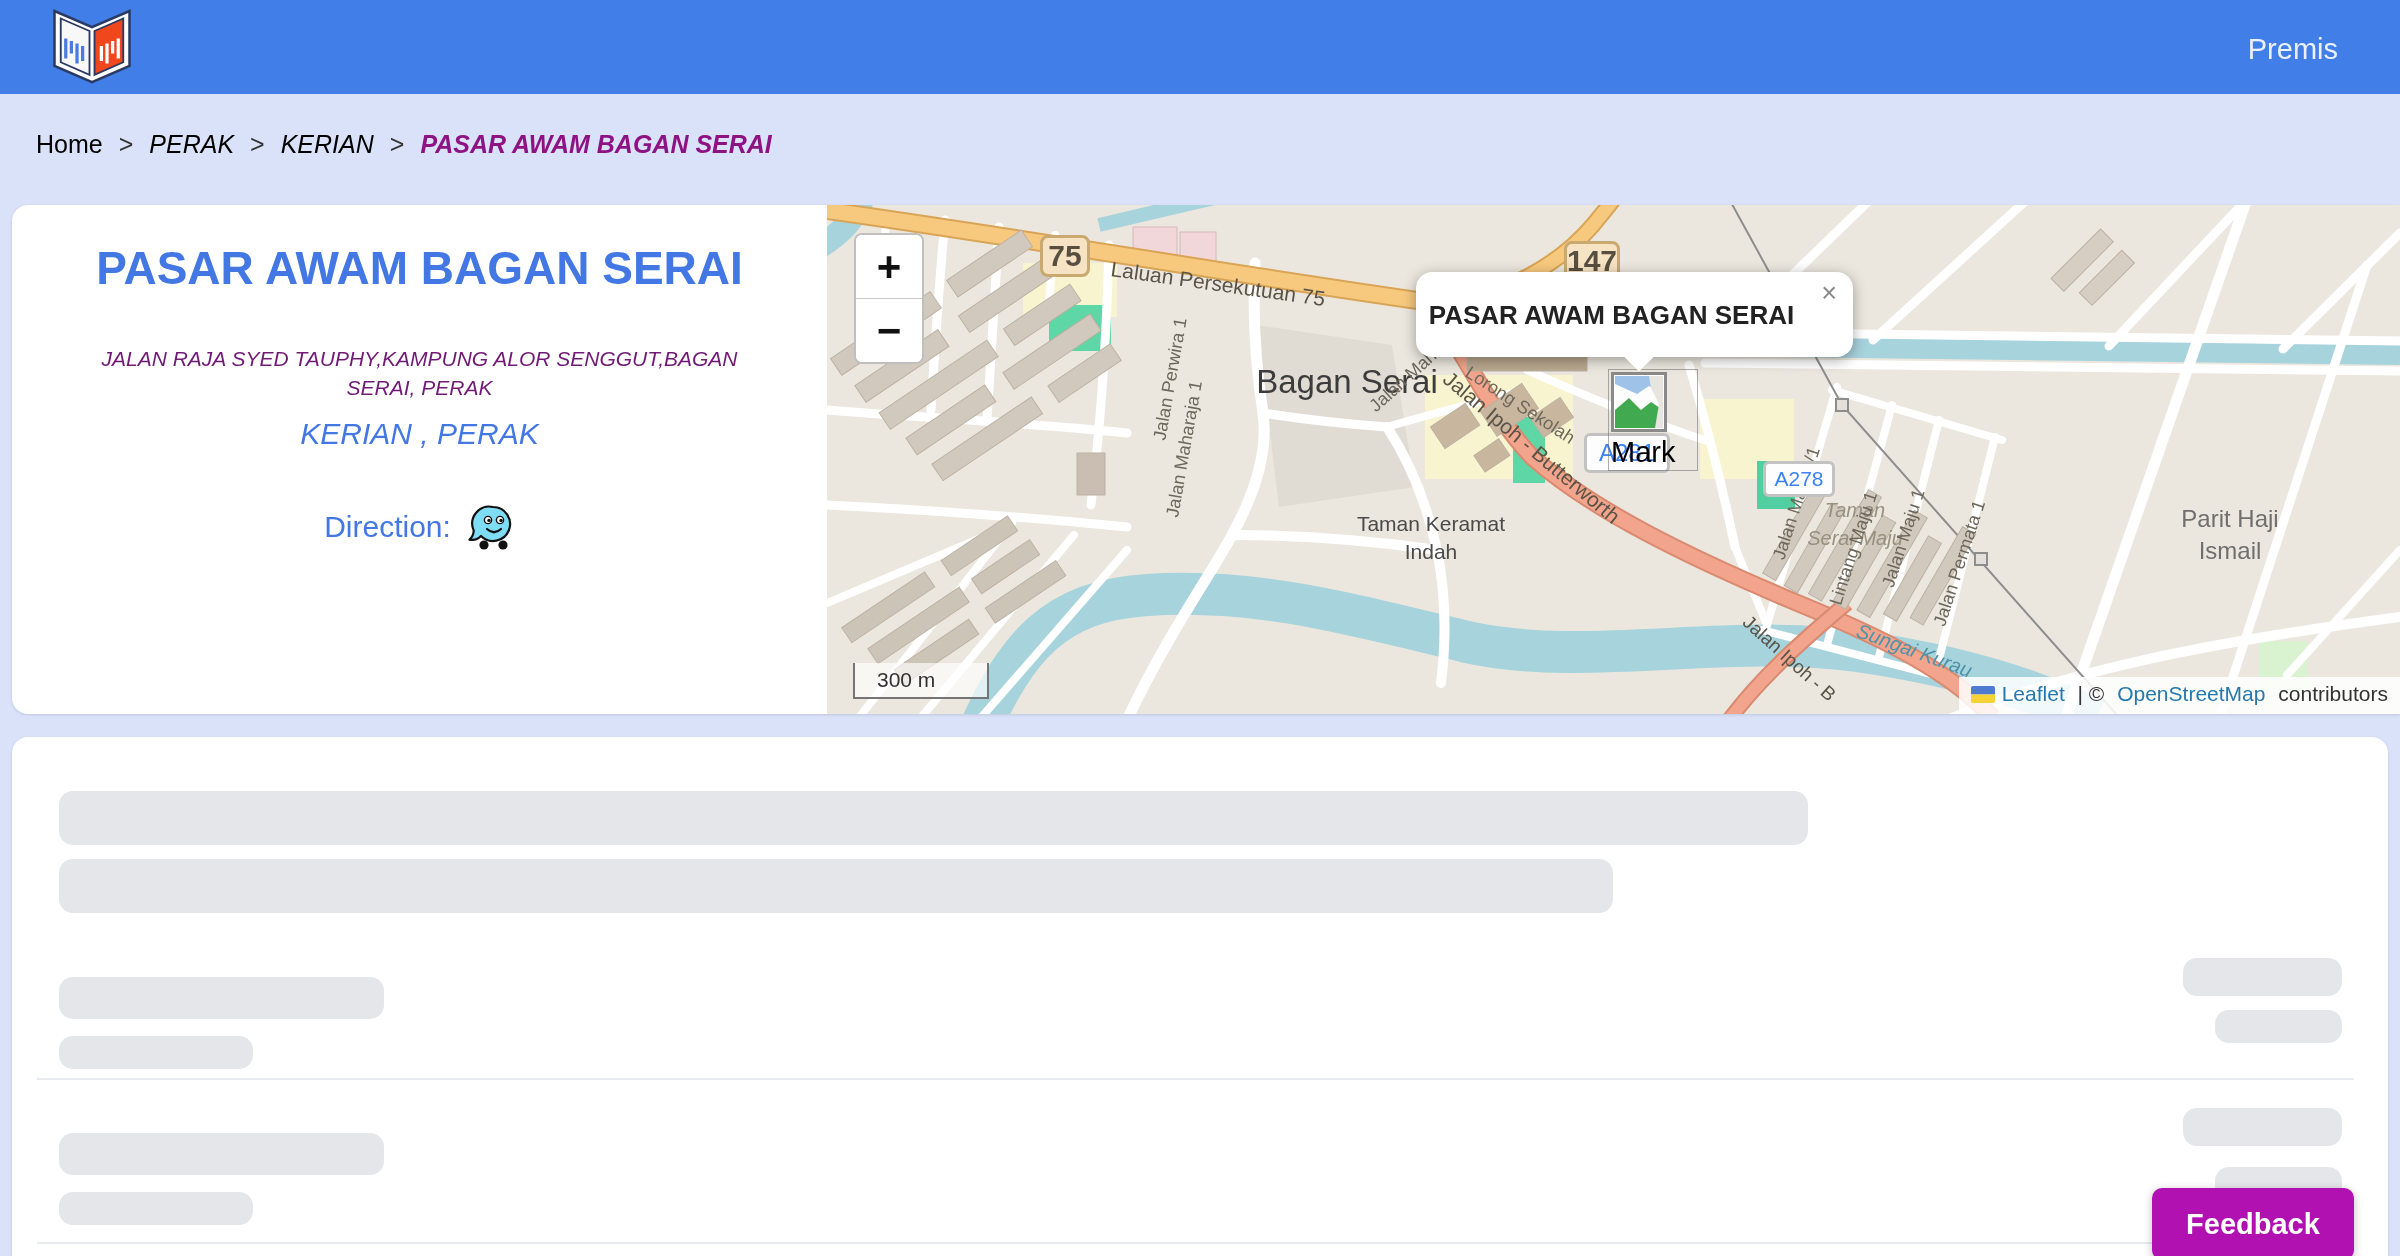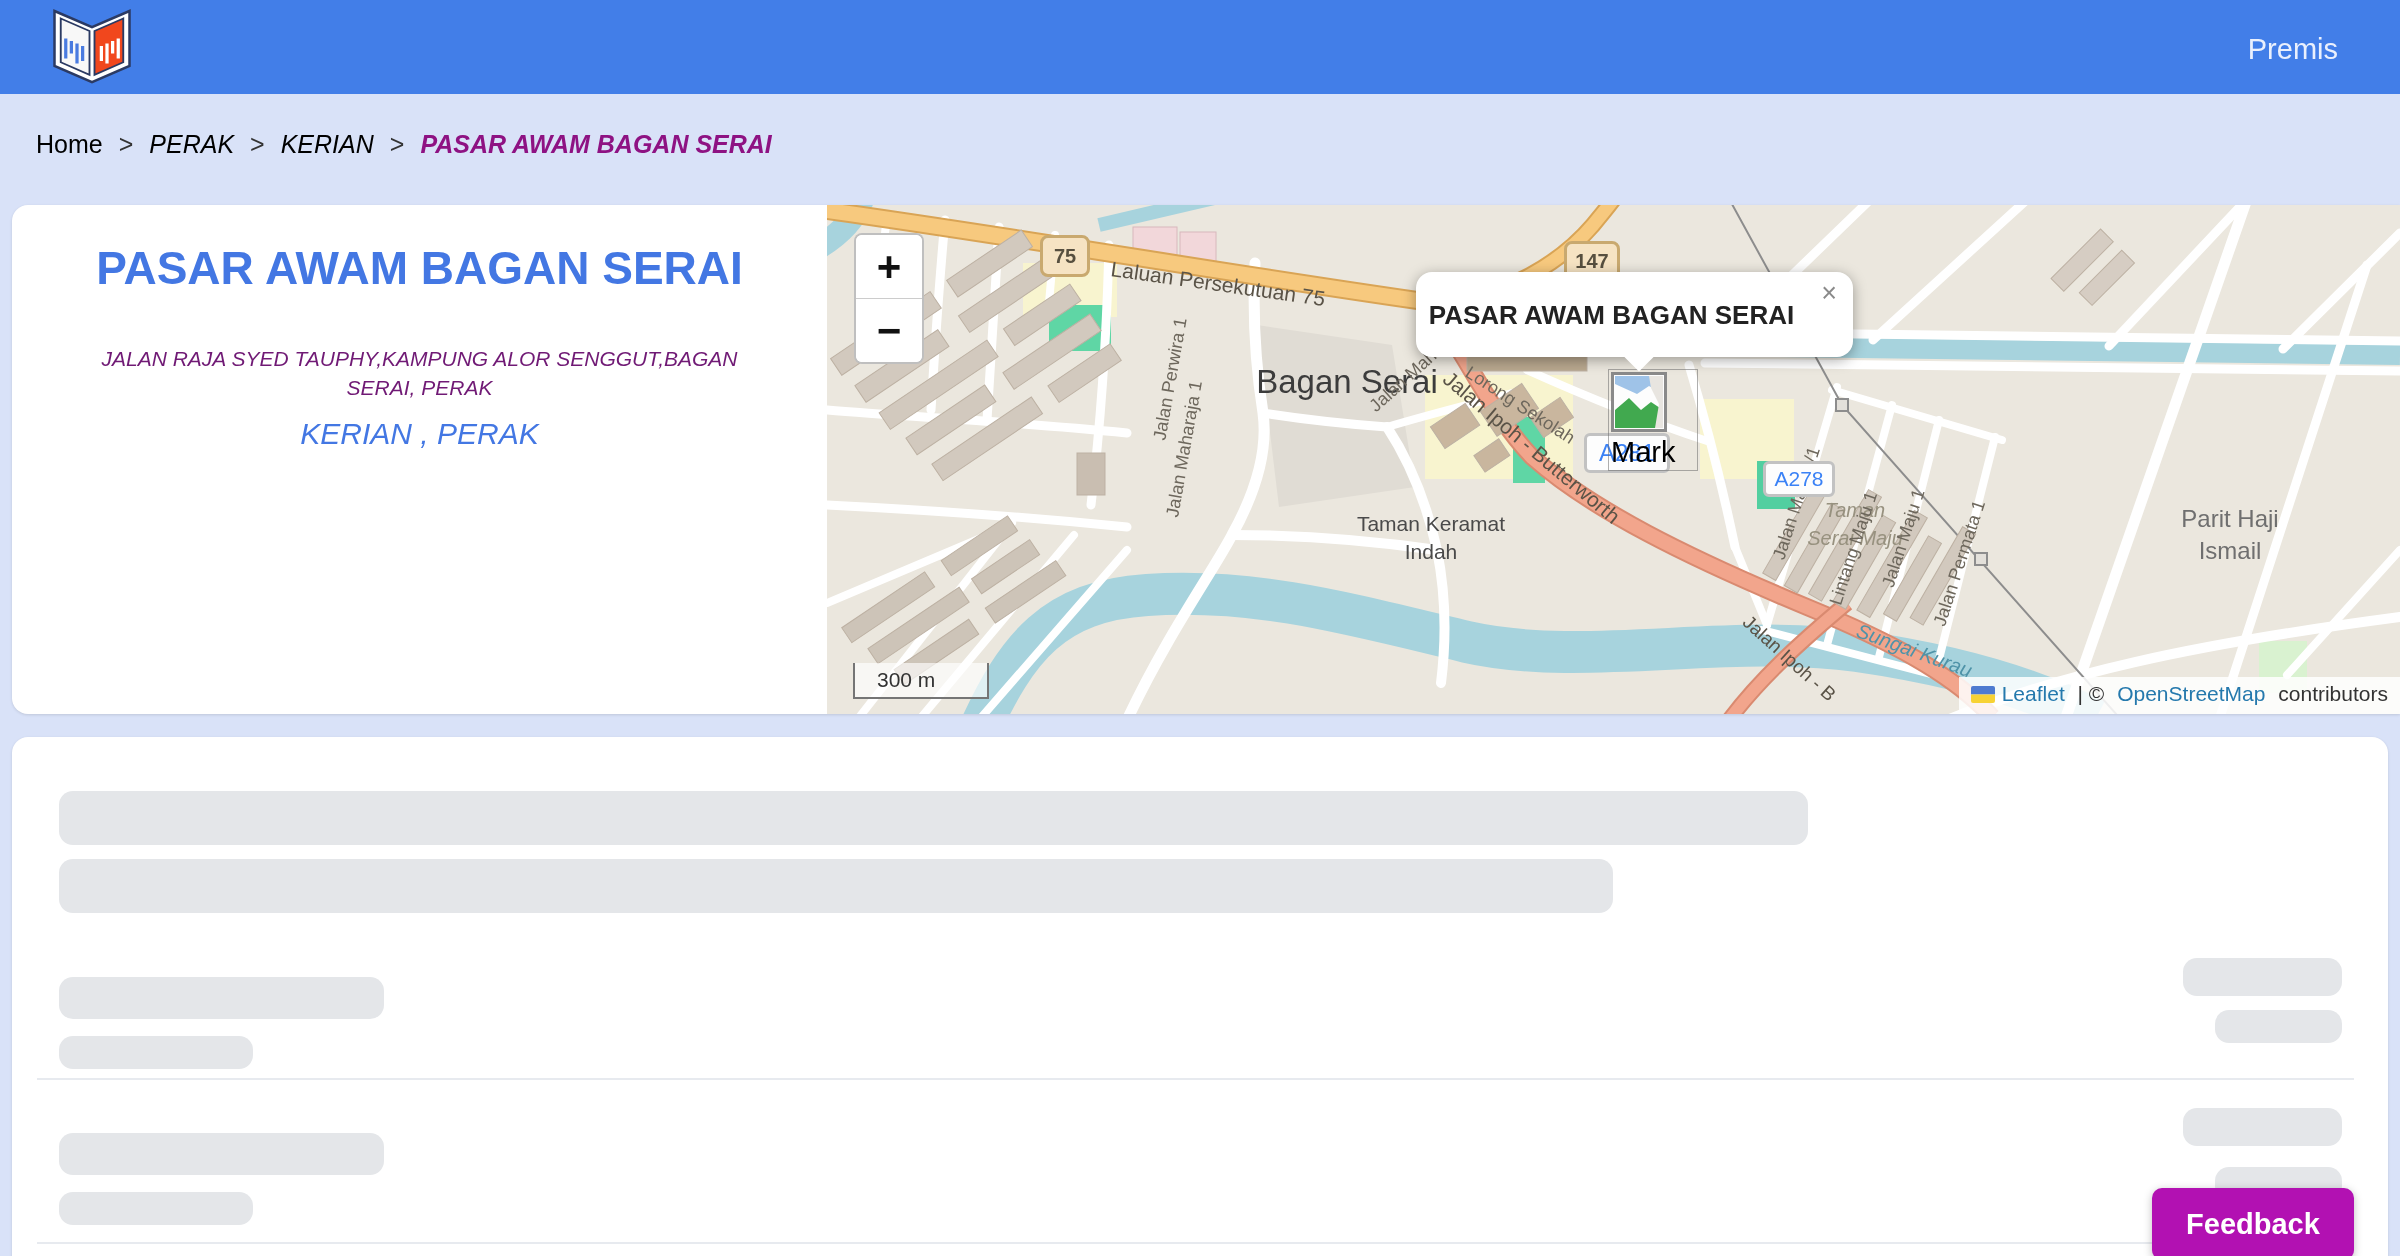--- a/index.html
+++ b/index.html
@@ -29,21 +29,21 @@
              font-size:30px;color:#4377e3;}
 
   
   .map{position:relative;flex:1;background:#ebe7de;overflow:hidden;cursor:grab;}
   .maplayer{position:absolute;left:0;top:0;}
   .mlabel{fill:#6d675c;font-size:18px;}
   .mlabel2{fill:#4a4a4a;font-size:21px;}
 
   .shield{position:absolute;display:flex;align-items:center;justify-content:center;z-index:2;
           border-radius:8px;font-weight:bold;}
-  .sh-fed{background:#f6e3c3;border:3px solid #c9a96f;color:#574f3f;font-size:20px;}
+  .sh-fed{background:#f6e3c3;border:3px solid #c9a96f;color:#574f3f;font-size:30px;}
   .sh-a{background:#fdfdfd;border:3px solid #c2c2c2;color:#3b82f6;font-size:24px;border-radius:6px;font-weight:normal;}
 
   .marker-box{position:absolute;left:781px;top:164px;width:88px;height:100px;z-index:3;
               border:1px solid rgba(110,110,110,.55);}
   .marker-alt{font-size:29px;color:#000;margin:0 0 0 2px;white-space:nowrap;}
 
   .popup{position:absolute;left:589px;top:67px;width:437px;height:85px;background:#fff;border-radius:16px;
          box-shadow:0 3px 14px rgba(0,0,0,.35);z-index:5;}
   .popup-title{position:absolute;left:0;right:46px;top:28px;text-align:center;font-size:26px;font-weight:bold;color:#222;}
   .popup-close{position:absolute;right:16px;top:6px;font-size:27px;color:#8a8a8a;cursor:pointer;}
@@ -99,20 +99,33 @@
     <span class="lnk it">KERIAN</span>
     <span class="sep">&gt;</span>
     <span class="cur">PASAR AWAM BAGAN SERAI</span>
   </div>
 
   <div class="card1">
     <div class="info">
       <div class="place-title">PASAR AWAM BAGAN SERAI</div>
       <div class="place-addr">JALAN RAJA SYED TAUPHY,KAMPUNG ALOR SENGGUT,BAGAN SERAI, PERAK</div>
       <div class="place-dist">KERIAN , PERAK</div>
+      <div class="direction">
+        <span>Direction:</span>
+        <svg width="48" height="48" viewBox="0 0 48 48" style="cursor:pointer">
+          <path d="M26,4 a17,17 0 1 1 -12,29 c-3,3.2 -7,4.4 -11.5,3.6 c3,-2.8 4.2,-5.8 4.2,-9.2 a17,17 0 0 1 19.3,-23.4 z" fill="#7fdcf5" stroke="#111" stroke-width="2.2" stroke-linejoin="round"></path>
+          <circle cx="21" cy="17" r="3.6" fill="#fff" stroke="#111" stroke-width="1.4"></circle>
+          <circle cx="33" cy="17" r="3.6" fill="#fff" stroke="#111" stroke-width="1.4"></circle>
+          <circle cx="22" cy="17.4" r="1.7" fill="#111"></circle>
+          <circle cx="34" cy="17.4" r="1.7" fill="#111"></circle>
+          <path d="M20,26 q7,6.5 14,0" fill="none" stroke="#111" stroke-width="2.2" stroke-linecap="round"></path>
+          <circle cx="17" cy="42" r="4.6" fill="#111"></circle>
+          <circle cx="36" cy="42" r="4.6" fill="#111"></circle>
+        </svg>
+      </div>
     </div>
 
     <div class="map">
       <svg class="maplayer" width="1573" height="509" viewBox="0 0 1573 509">
         <rect width="1573" height="509" fill="#ebe7de"></rect>
         <g>
           <rect x="196" y="58" width="94" height="54" fill="#f8f4cf"></rect>
           <rect x="598" y="170" width="148" height="104" fill="#f8f4cf"></rect>
           <rect x="873" y="194" width="94" height="80" fill="#f8f4cf"></rect>
           <rect x="222" y="100" width="62" height="46" fill="#5fd6a5"></rect>

